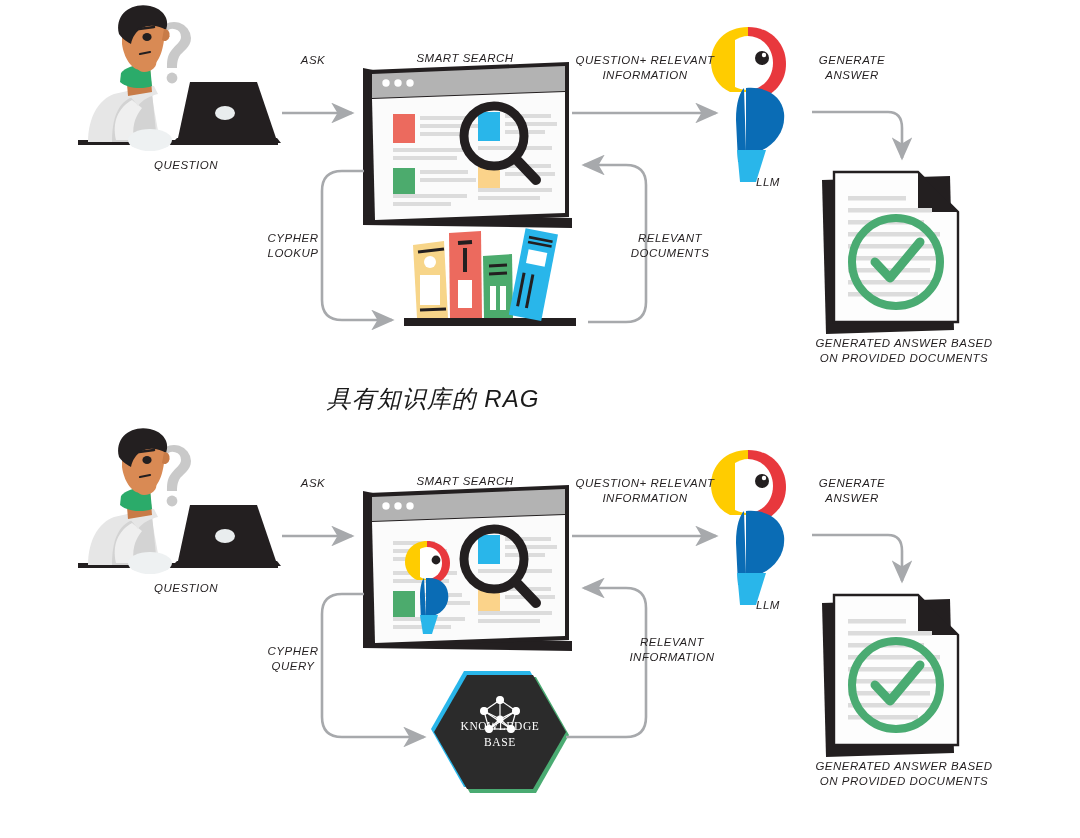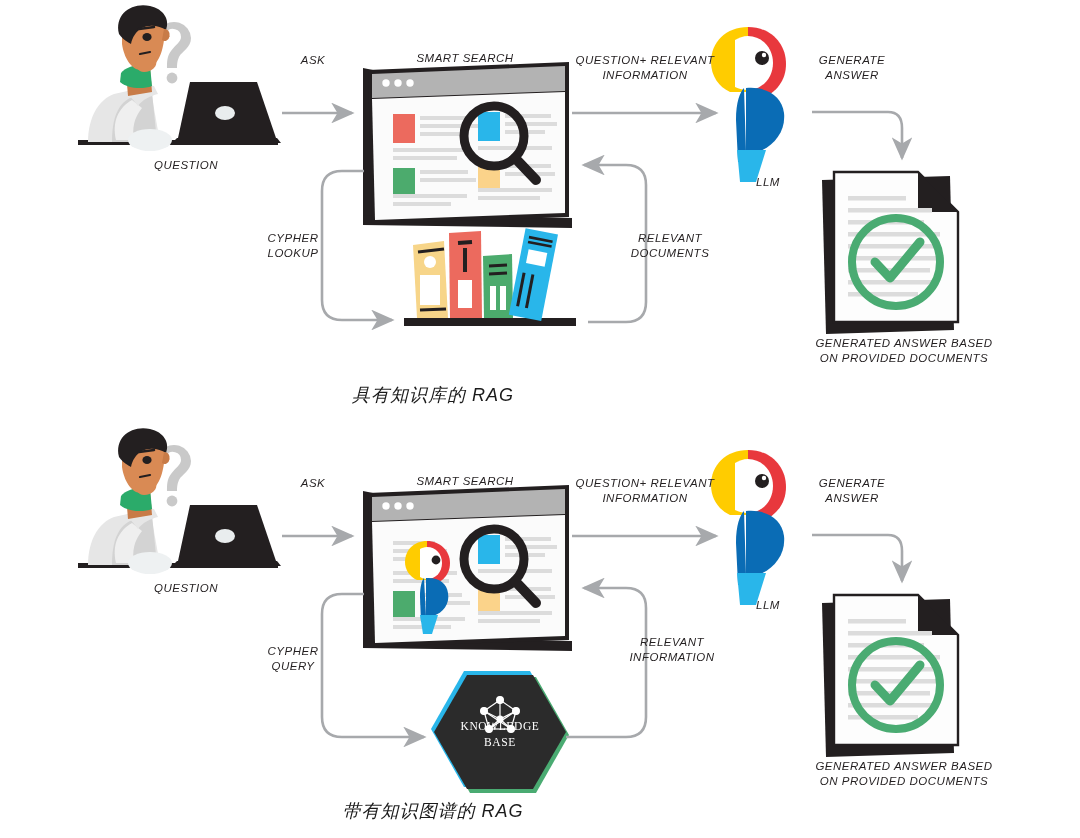--- a/index.html
+++ b/index.html
@@ -4,21 +4,21 @@
 <style>
   html,body{margin:0;padding:0;background:#ffffff;}
   body{width:1080px;height:838px;font-family:"Liberation Sans","DejaVu Sans",sans-serif;color:#231f20;overflow:hidden;}
   #stage{position:relative;width:1080px;height:838px;}
   .panel{position:absolute;left:0;width:1080px;height:419px;}
   #panel-top{top:0;}
   #panel-bottom{top:419px;}
   .svg-layer{position:absolute;left:0;top:0;width:1080px;height:419px;}
   .lbl{position:absolute;text-align:center;letter-spacing:.5px;line-height:1.28;color:#231f20;font-style:italic;}
   .lbl-sm{font-size:11.5px;}
-  .caption{position:absolute;width:866px;text-align:center;font-style:italic;font-size:18px;color:#1a1a1a;letter-spacing:1px;}
+  .caption{position:absolute;width:866px;text-align:center;font-style:italic;font-size:24px;color:#1a1a1a;letter-spacing:1px;}
   .hex-label{position:absolute;text-align:center;color:#ffffff;font-size:11.5px;line-height:1.35;letter-spacing:.6px;font-family:Liberation Serif, serif;}
 </style>
 </head>
 <body>
 
 <div id="stage">
 
   <div class="panel" id="panel-top">
     <svg class="svg-layer" viewBox="0 0 1080 419">
       <defs>
@@ -398,15 +398,14 @@
     <div class="hex-label" style="left:430px;top:300px;width:140px;">
       <span>KNOWLEDGE</span><br>
       <span>BASE</span>
     </div>
     <div class="lbl lbl-sm" style="left:790px;top:340px;width:228px;">
       <span>GENERATED ANSWER BASED</span><br>
       <span>ON PROVIDED DOCUMENTS</span>
     </div>
   </div>
 
-  <div class="caption" style="top:799px;">带有知识图谱的 RAG</div>
 
 </div>
 
 </body></html>

